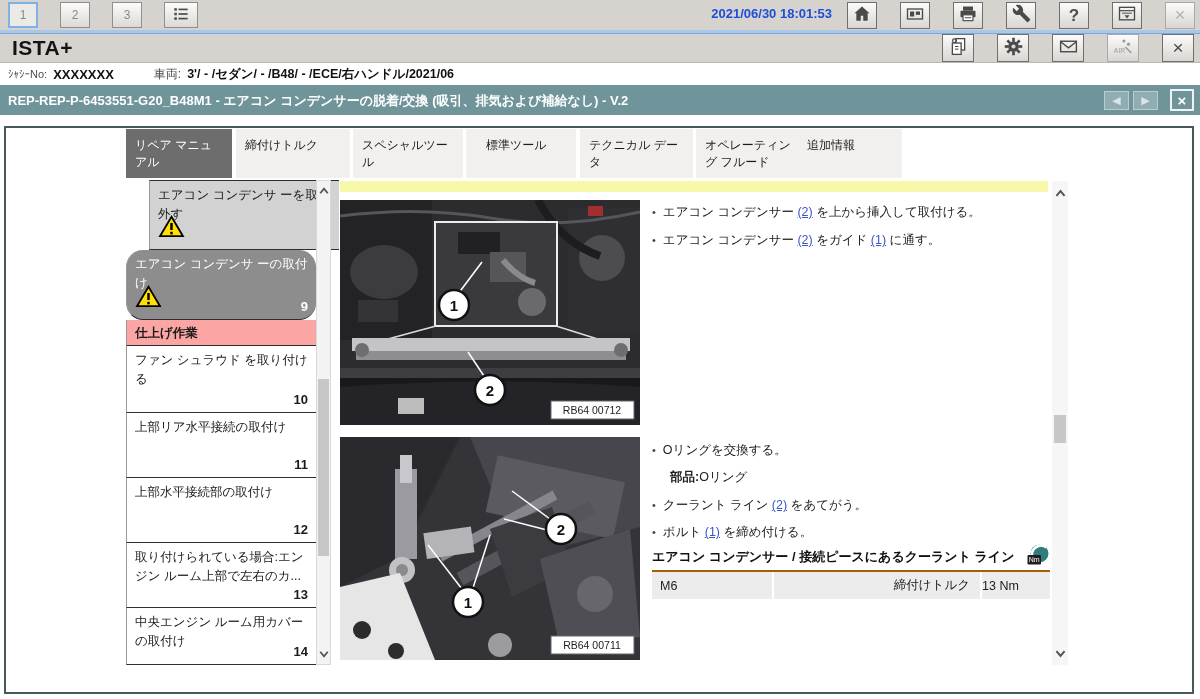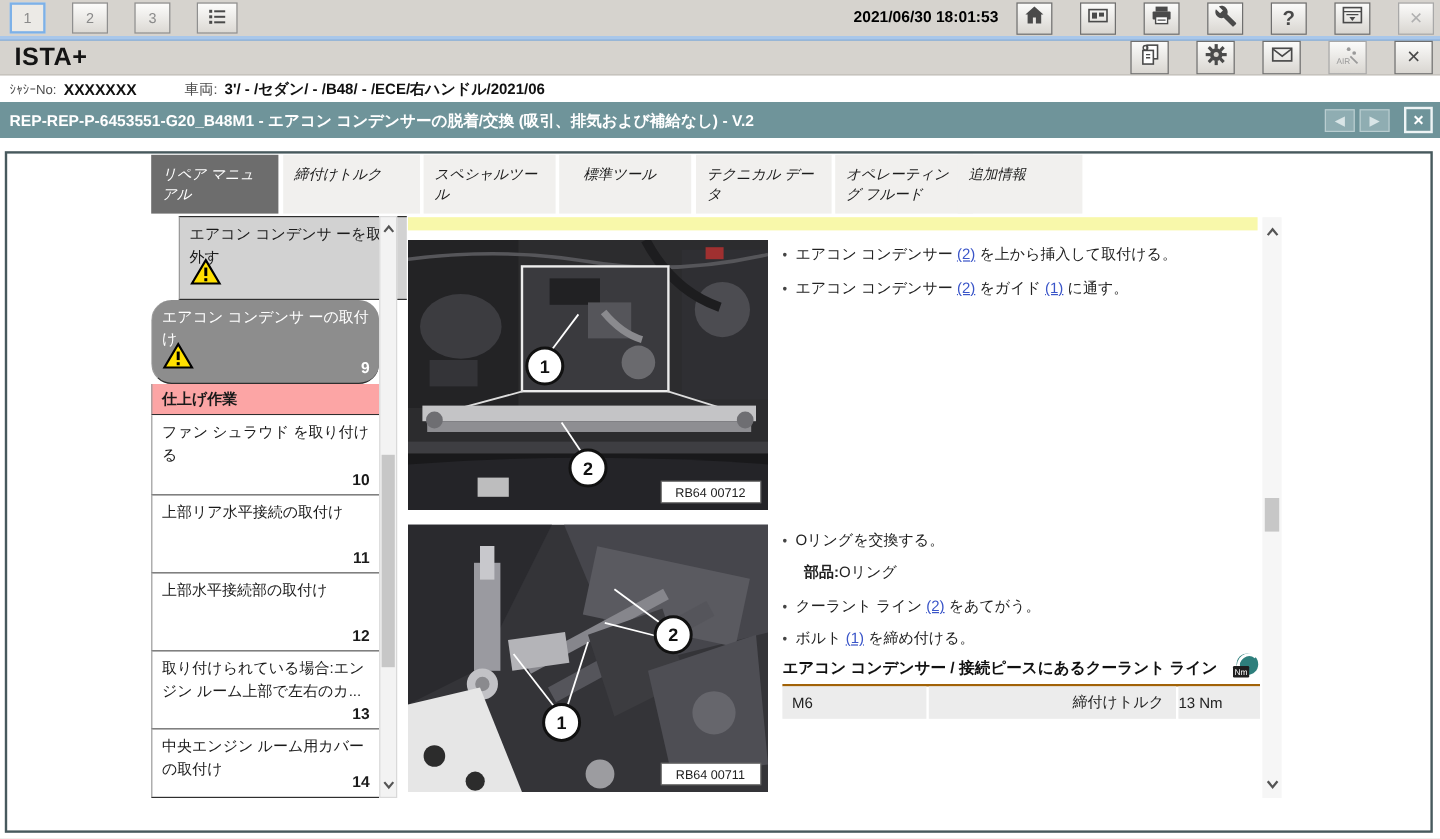--- a/index.html
+++ b/index.html
@@ -18,21 +18,21 @@
     color:#8a8a8a;font-size:12px;display:flex;align-items:center;justify-content:center;
   }
   .vbtn.active{border:2px solid #7db1e8;background:#eceae6;}
   .iconbtn{
     width:30px;height:27px;box-sizing:border-box;border:1px solid #6f6f6f;
     background:linear-gradient(#fbfbfa,#d9d6d1);
     display:flex;align-items:center;justify-content:center;color:#4a4a4a;
   }
   .iconbtn.disabled{border-color:#a8a8a8;color:#b0b0b0;}
   .iconrow{display:flex;gap:23px;}
-  #datetime{top:6px;right:368px;font-size:13px;font-weight:bold;color:#000000;}
+  #datetime{top:6px;right:368px;font-size:13px;font-weight:bold;color:#1d4ed8;}
   #blueline{left:0;top:30px;width:1200px;height:3px;background:#a9c7ea;border-bottom:1px solid #7fa8d6;}
   #row2{left:0;top:34px;width:1200px;height:28px;background:#d6d3ce;}
   #apptitle{left:12px;top:36px;font-size:21px;font-weight:bold;color:#141414;letter-spacing:.5px;}
   #grayline{left:0;top:62px;width:1200px;height:1px;background:#bcb9b4;}
   #vehiclebar{left:0;top:63px;width:1200px;height:22px;background:#ffffff;display:flex;align-items:center;}
   #vehiclebar .lbl{font-size:11px;color:#4c4c4c;margin-left:8px;}
   #vehiclebar .val{font-size:13px;font-weight:bold;color:#111;margin-left:6px;}
   #docheader{left:0;top:85px;width:1200px;height:30px;background:#6f949a;}
   #doctitle{left:8px;top:92px;font-size:13px;font-weight:bold;color:#ffffff;width:1000px;white-space:nowrap;}
   .navbtn{
@@ -46,21 +46,20 @@
     display:flex;align-items:center;justify-content:center;background:transparent;
   }
   
   #lowerbg{left:0;top:115px;width:1200px;height:584px;background:#ffffff;}
   #frame{left:4px;top:126px;width:1190px;height:568px;box-sizing:border-box;border:2px solid #47595d;background:#ffffff;}
   
   .tab{
     position:absolute;top:129px;height:49px;box-sizing:border-box;
     background:#f1f0ee;color:#1c1c1c;font-size:12px;line-height:1.45;
     padding:8px 9px 0 9px;
-    font-style:italic;
   }
   .tab.active{background:#6d6d6d;color:#ffffff;}
   
   .sbitem{
     position:absolute;left:126px;width:190px;box-sizing:border-box;
     border-bottom:1px solid #2e2e2e;border-left:1px solid #9a9a9a;
     font-size:12.5px;line-height:1.5;color:#1a1a1a;padding:5px 8px;overflow:hidden;background:#fff;
   }
   .sbitem .num{position:absolute;right:8px;bottom:3px;font-size:13px;font-weight:bold;}
   .sbitem .warn{position:absolute;left:8px;bottom:5px;}

